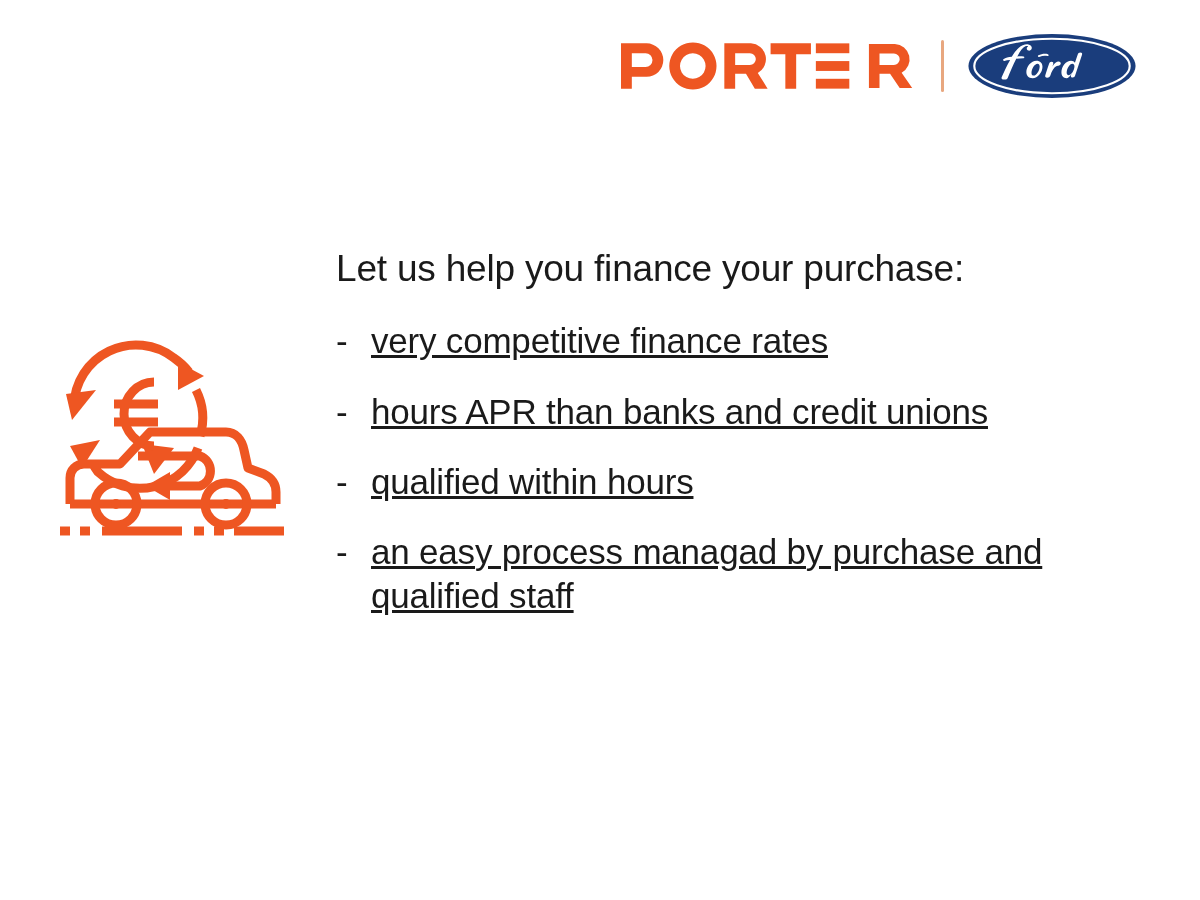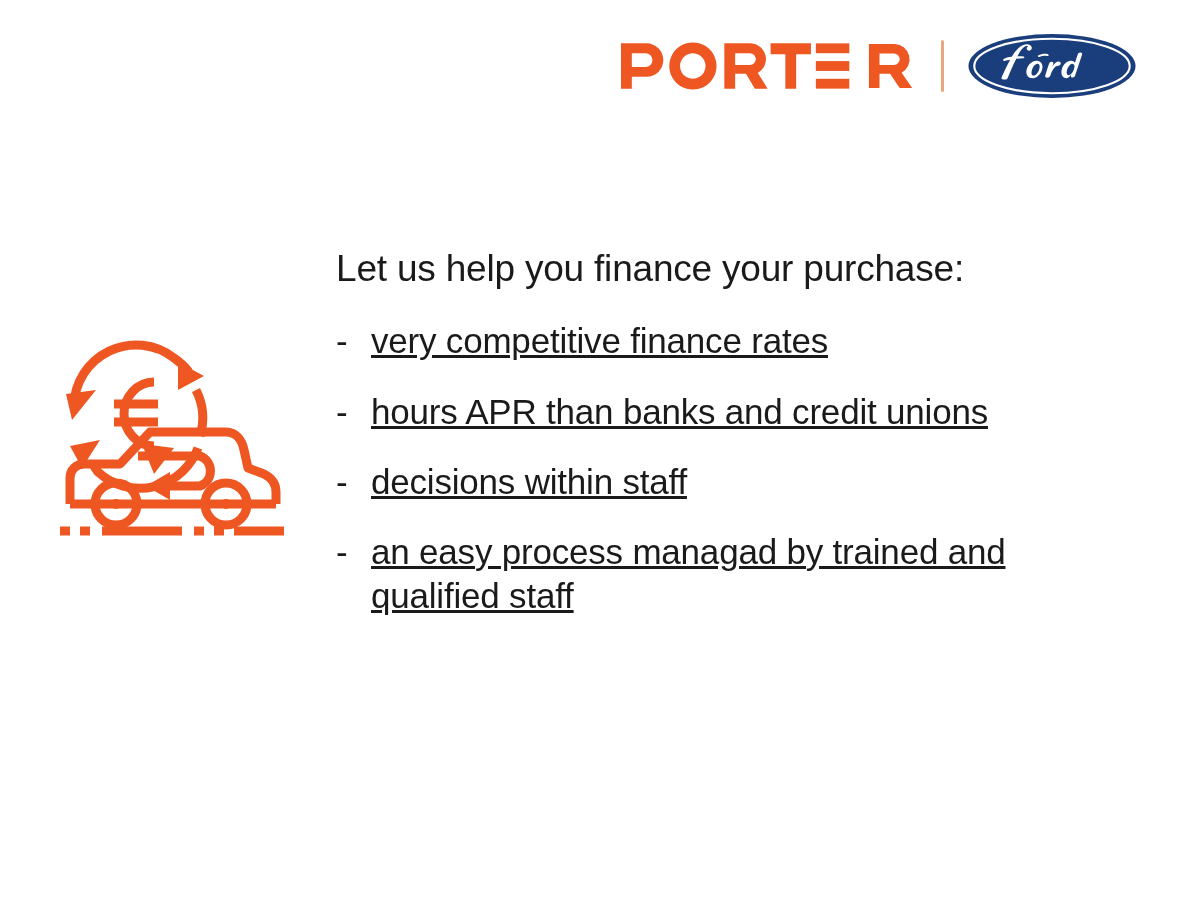--- a/index.html
+++ b/index.html
@@ -241,24 +241,24 @@
         <span class="bullet-text">very competitive finance rates</span>
       </li>
 
       <li class="bullet-item">
         <span class="bullet-dash">-</span>
         <span class="bullet-text">hours APR than banks and credit unions</span>
       </li>
 
       <li class="bullet-item">
         <span class="bullet-dash">-</span>
-        <span class="bullet-text">decisions within staff</span>
-      </li>
-
-      <li class="bullet-item">
-        <span class="bullet-dash">-</span>
-        <span class="bullet-text">an easy process managad by trained and qualified staff</span>
+        <span class="bullet-text">qualified within hours</span>
+      </li>
+
+      <li class="bullet-item">
+        <span class="bullet-dash">-</span>
+        <span class="bullet-text">an easy process managad by purchase and qualified staff</span>
       </li>
 
     </ul>
   </div>
 
 </div>
 
 </body></html>

